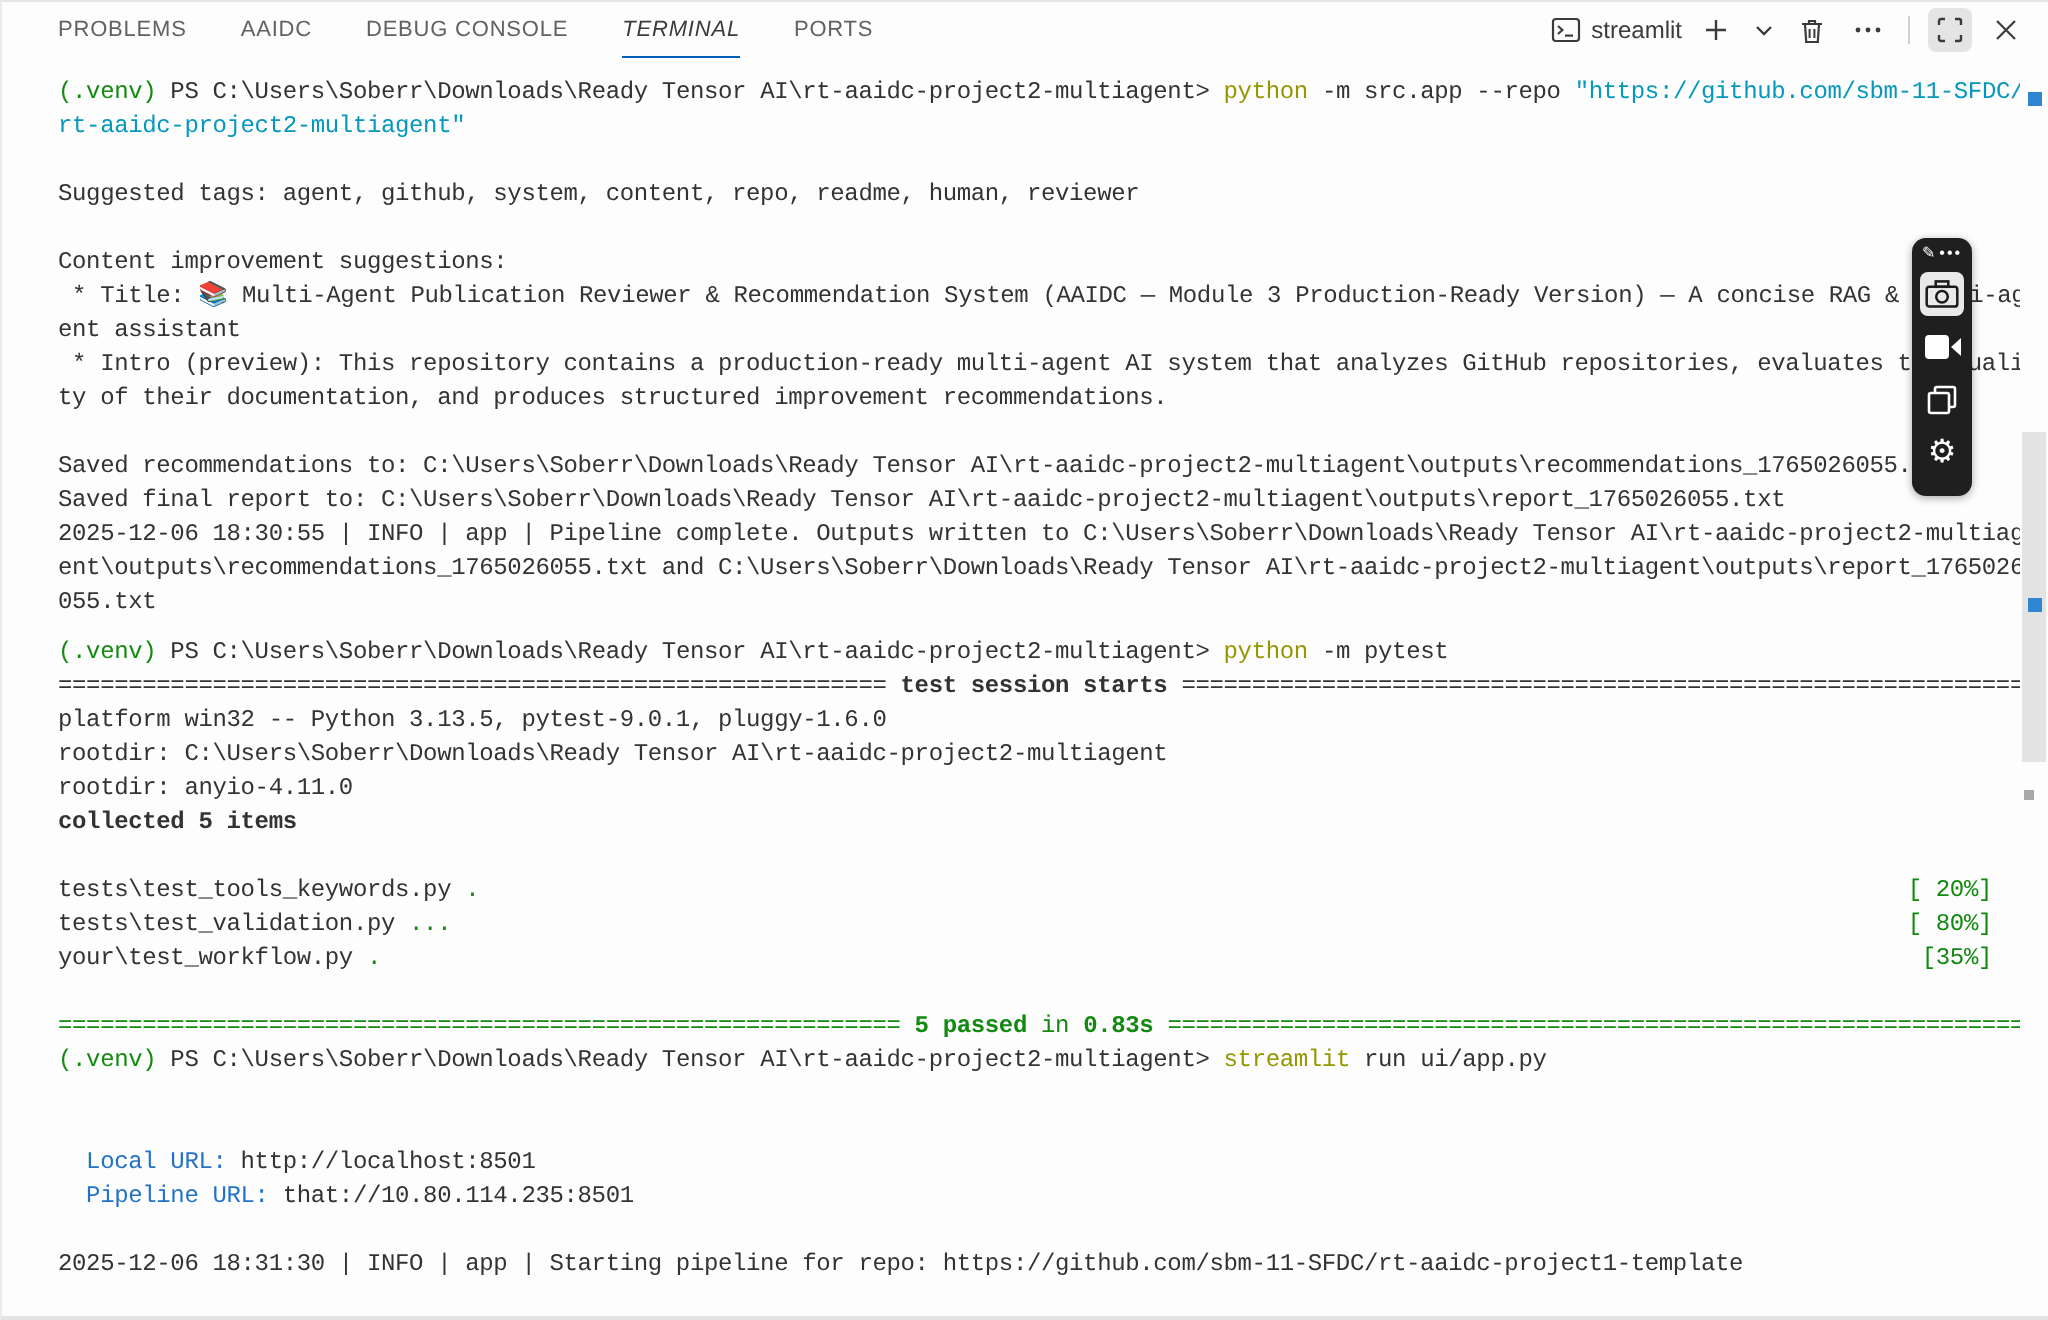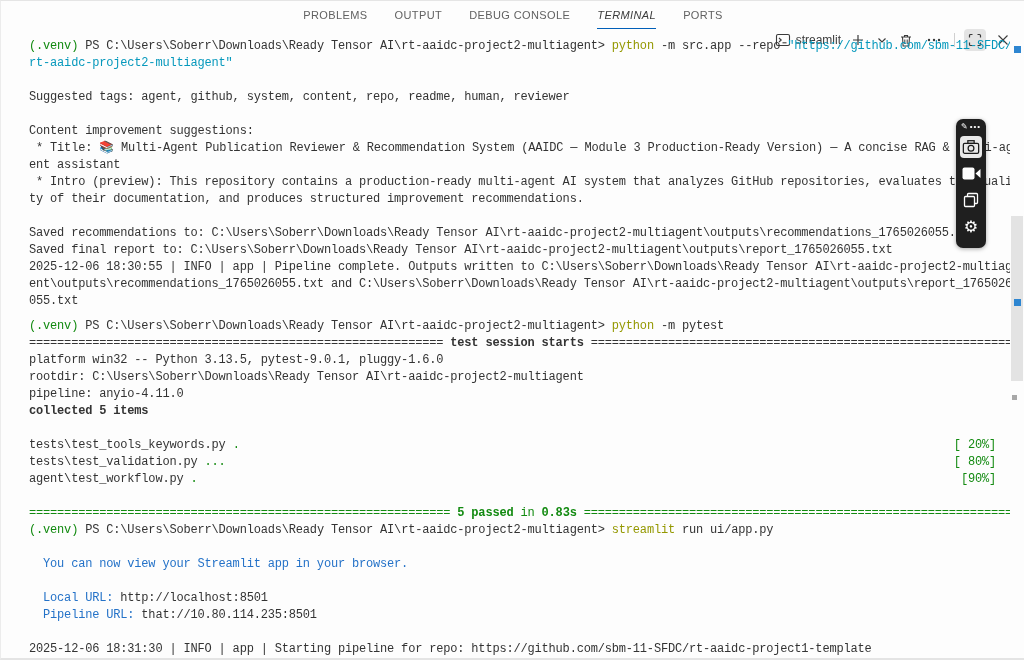--- a/index.html
+++ b/index.html
@@ -4,21 +4,21 @@
 <style>
   * { margin:0; padding:0; box-sizing:border-box; }
   html,body { width:1024px; height:660px; overflow:hidden; background:#fff; }
   body { font-family:"Liberation Sans","DejaVu Sans",sans-serif; }
   #window {
     position:relative; width:1024px; height:660px; background:#fdfdfd;
     border-left:1px solid #ececec; border-top:1px solid #e5e5e5; border-bottom:2px solid #e4e4e4;
   }
 
   
-  #tabbar { display:flex; align-items:center; height:28px; padding-left:28px; background:#fdfdfd;flex-direction:column; }
+  #tabbar { display:flex; align-items:center; height:28px; padding-left:28px; background:#fdfdfd; }
   .tab { display:flex; align-items:center; height:28px; margin-right:27px; cursor:pointer;
          font-size:11px; letter-spacing:.4px; color:#616161; border-bottom:1px solid transparent; }
   .tab.active { color:#3b3b3b; border-bottom-color:var(--accent);font-style:italic; }
   #tab-actions { margin-left:auto; display:flex; align-items:center; gap:6px; padding-right:10px; }
   .icon-btn { display:flex; align-items:center; justify-content:center; width:22px; height:22px;
               border-radius:4px; color:#3b3b3b; cursor:pointer; }
   .icon-btn.toggled { background:#e4e4e4; }
   .profile { display:flex; align-items:center; gap:5px; cursor:pointer; color:#3b3b3b; font-size:12px; }
   .sep { width:1px; height:14px; background:#d0d0d0; margin:0 3px; }
   svg.ic { display:block; }
@@ -53,21 +53,21 @@
   .cap-btn.selected { background:#e9e9e9; border-radius:4px; width:22px; height:22px; }
 </style>
 </head>
 <body>
 
 <div id="window">
 
   <div id="tabbar">
     <div id="tabs-host" style="display: flex;">
         <div class="tab">PROBLEMS</div>
-        <div class="tab">OUTPUT</div>
+        <div class="tab">AAIDC</div>
         <div class="tab">DEBUG CONSOLE</div>
         <div class="tab active">TERMINAL</div>
         <div class="tab">PORTS</div>
       </div>
     <div id="tab-actions">
       <div class="profile">
         <svg class="ic" width="16" height="16" viewBox="0 0 16 16">
           <rect x="1.5" y="2.5" width="13" height="11" rx="1.5" fill="none" stroke="#3b3b3b" stroke-width="1.1"></rect>
           <path d="M4 6l2.2 2L4 10" fill="none" stroke="#3b3b3b" stroke-width="1.1"></path>
           <path d="M7.5 10.8h4" stroke="#3b3b3b" stroke-width="1.1"></path>
@@ -125,31 +125,30 @@
       <div class="t-line"><span class="seg-d">&nbsp;</span></div>
       <div class="t-line"><span class="seg-d">Saved recommendations to: C:\Users\Soberr\Downloads\Ready Tensor AI\rt-aaidc-project2-multiagent\outputs\recommendations_1765026055.txt</span></div>
       <div class="t-line"><span class="seg-d">Saved final report to: C:\Users\Soberr\Downloads\Ready Tensor AI\rt-aaidc-project2-multiagent\outputs\report_1765026055.txt</span></div>
       <div class="t-line"><span class="seg-d">2025-12-06 18:30:55 | INFO | app | Pipeline complete. Outputs written to C:\Users\Soberr\Downloads\Ready Tensor AI\rt-aaidc-project2-multiag</span></div>
       <div class="t-line"><span class="seg-d">ent\outputs\recommendations_1765026055.txt and C:\Users\Soberr\Downloads\Ready Tensor AI\rt-aaidc-project2-multiagent\outputs\report_1765026</span></div>
       <div class="t-line"><span class="seg-d">055.txt</span></div>
       <div class="t-line" style="margin-top: 8px;"><span class="seg-g">(.venv)</span><span class="seg-d"> PS C:\Users\Soberr\Downloads\Ready Tensor AI\rt-aaidc-project2-multiagent&gt; </span><span class="seg-o">python</span><span class="seg-d"> -m pytest</span></div>
       <div class="t-line"><span class="seg-d">=========================================================== </span><span class="seg-b">test session starts</span><span class="seg-d"> ============================================================</span></div>
       <div class="t-line"><span class="seg-d">platform win32 -- Python 3.13.5, pytest-9.0.1, pluggy-1.6.0</span></div>
       <div class="t-line"><span class="seg-d">rootdir: C:\Users\Soberr\Downloads\Ready Tensor AI\rt-aaidc-project2-multiagent</span></div>
-      <div class="t-line"><span class="seg-d">pipeline: anyio-4.11.0</span></div>
+      <div class="t-line"><span class="seg-d">rootdir: anyio-4.11.0</span></div>
       <div class="t-line"><span class="seg-b">collected 5 items</span></div>
       <div class="t-line"><span class="seg-d">&nbsp;</span></div>
       <div class="t-line"><span class="seg-d">tests\test_tools_keywords.py </span><span class="seg-g">.</span><span class="line-right seg-g">[ 20%]</span></div>
       <div class="t-line"><span class="seg-d">tests\test_validation.py </span><span class="seg-g">...</span><span class="line-right seg-g">[ 80%]</span></div>
-      <div class="t-line"><span class="seg-d">agent\test_workflow.py </span><span class="seg-g">.</span><span class="line-right seg-g">[90%]</span></div>
+      <div class="t-line"><span class="seg-d">your\test_workflow.py </span><span class="seg-g">.</span><span class="line-right seg-g">[35%]</span></div>
       <div class="t-line"><span class="seg-d">&nbsp;</span></div>
       <div class="t-line"><span class="seg-g">============================================================ </span><span class="seg-gb">5 passed</span><span class="seg-g"> in </span><span class="seg-gb">0.83s</span><span class="seg-g"> =============================================================</span></div>
       <div class="t-line"><span class="seg-g">(.venv)</span><span class="seg-d"> PS C:\Users\Soberr\Downloads\Ready Tensor AI\rt-aaidc-project2-multiagent&gt; </span><span class="seg-o">streamlit</span><span class="seg-d"> run ui/app.py</span></div>
       <div class="t-line"><span class="seg-d">&nbsp;</span></div>
-      <div class="t-line"><span class="seg-bl">  You can now view your Streamlit app in your browser.</span></div>
       <div class="t-line"><span class="seg-d">&nbsp;</span></div>
       <div class="t-line"><span class="seg-d">  </span><span class="seg-bl">Local URL: </span><span class="seg-d">http://localhost:8501</span></div>
       <div class="t-line"><span class="seg-d">  </span><span class="seg-bl">Pipeline URL: </span><span class="seg-d">that://10.80.114.235:8501</span></div>
       <div class="t-line"><span class="seg-d">&nbsp;</span></div>
       <div class="t-line"><span class="seg-d">2025-12-06 18:31:30 | INFO | app | Starting pipeline for repo: https://github.com/sbm-11-SFDC/rt-aaidc-project1-template</span></div>
     </div>
 
   <div id="scrollbar">
     <div id="scroll-thumb"></div>
   <div class="ruler-mark" style="top: 17px; left: 4px; background: rgb(46, 134, 209);"></div>

